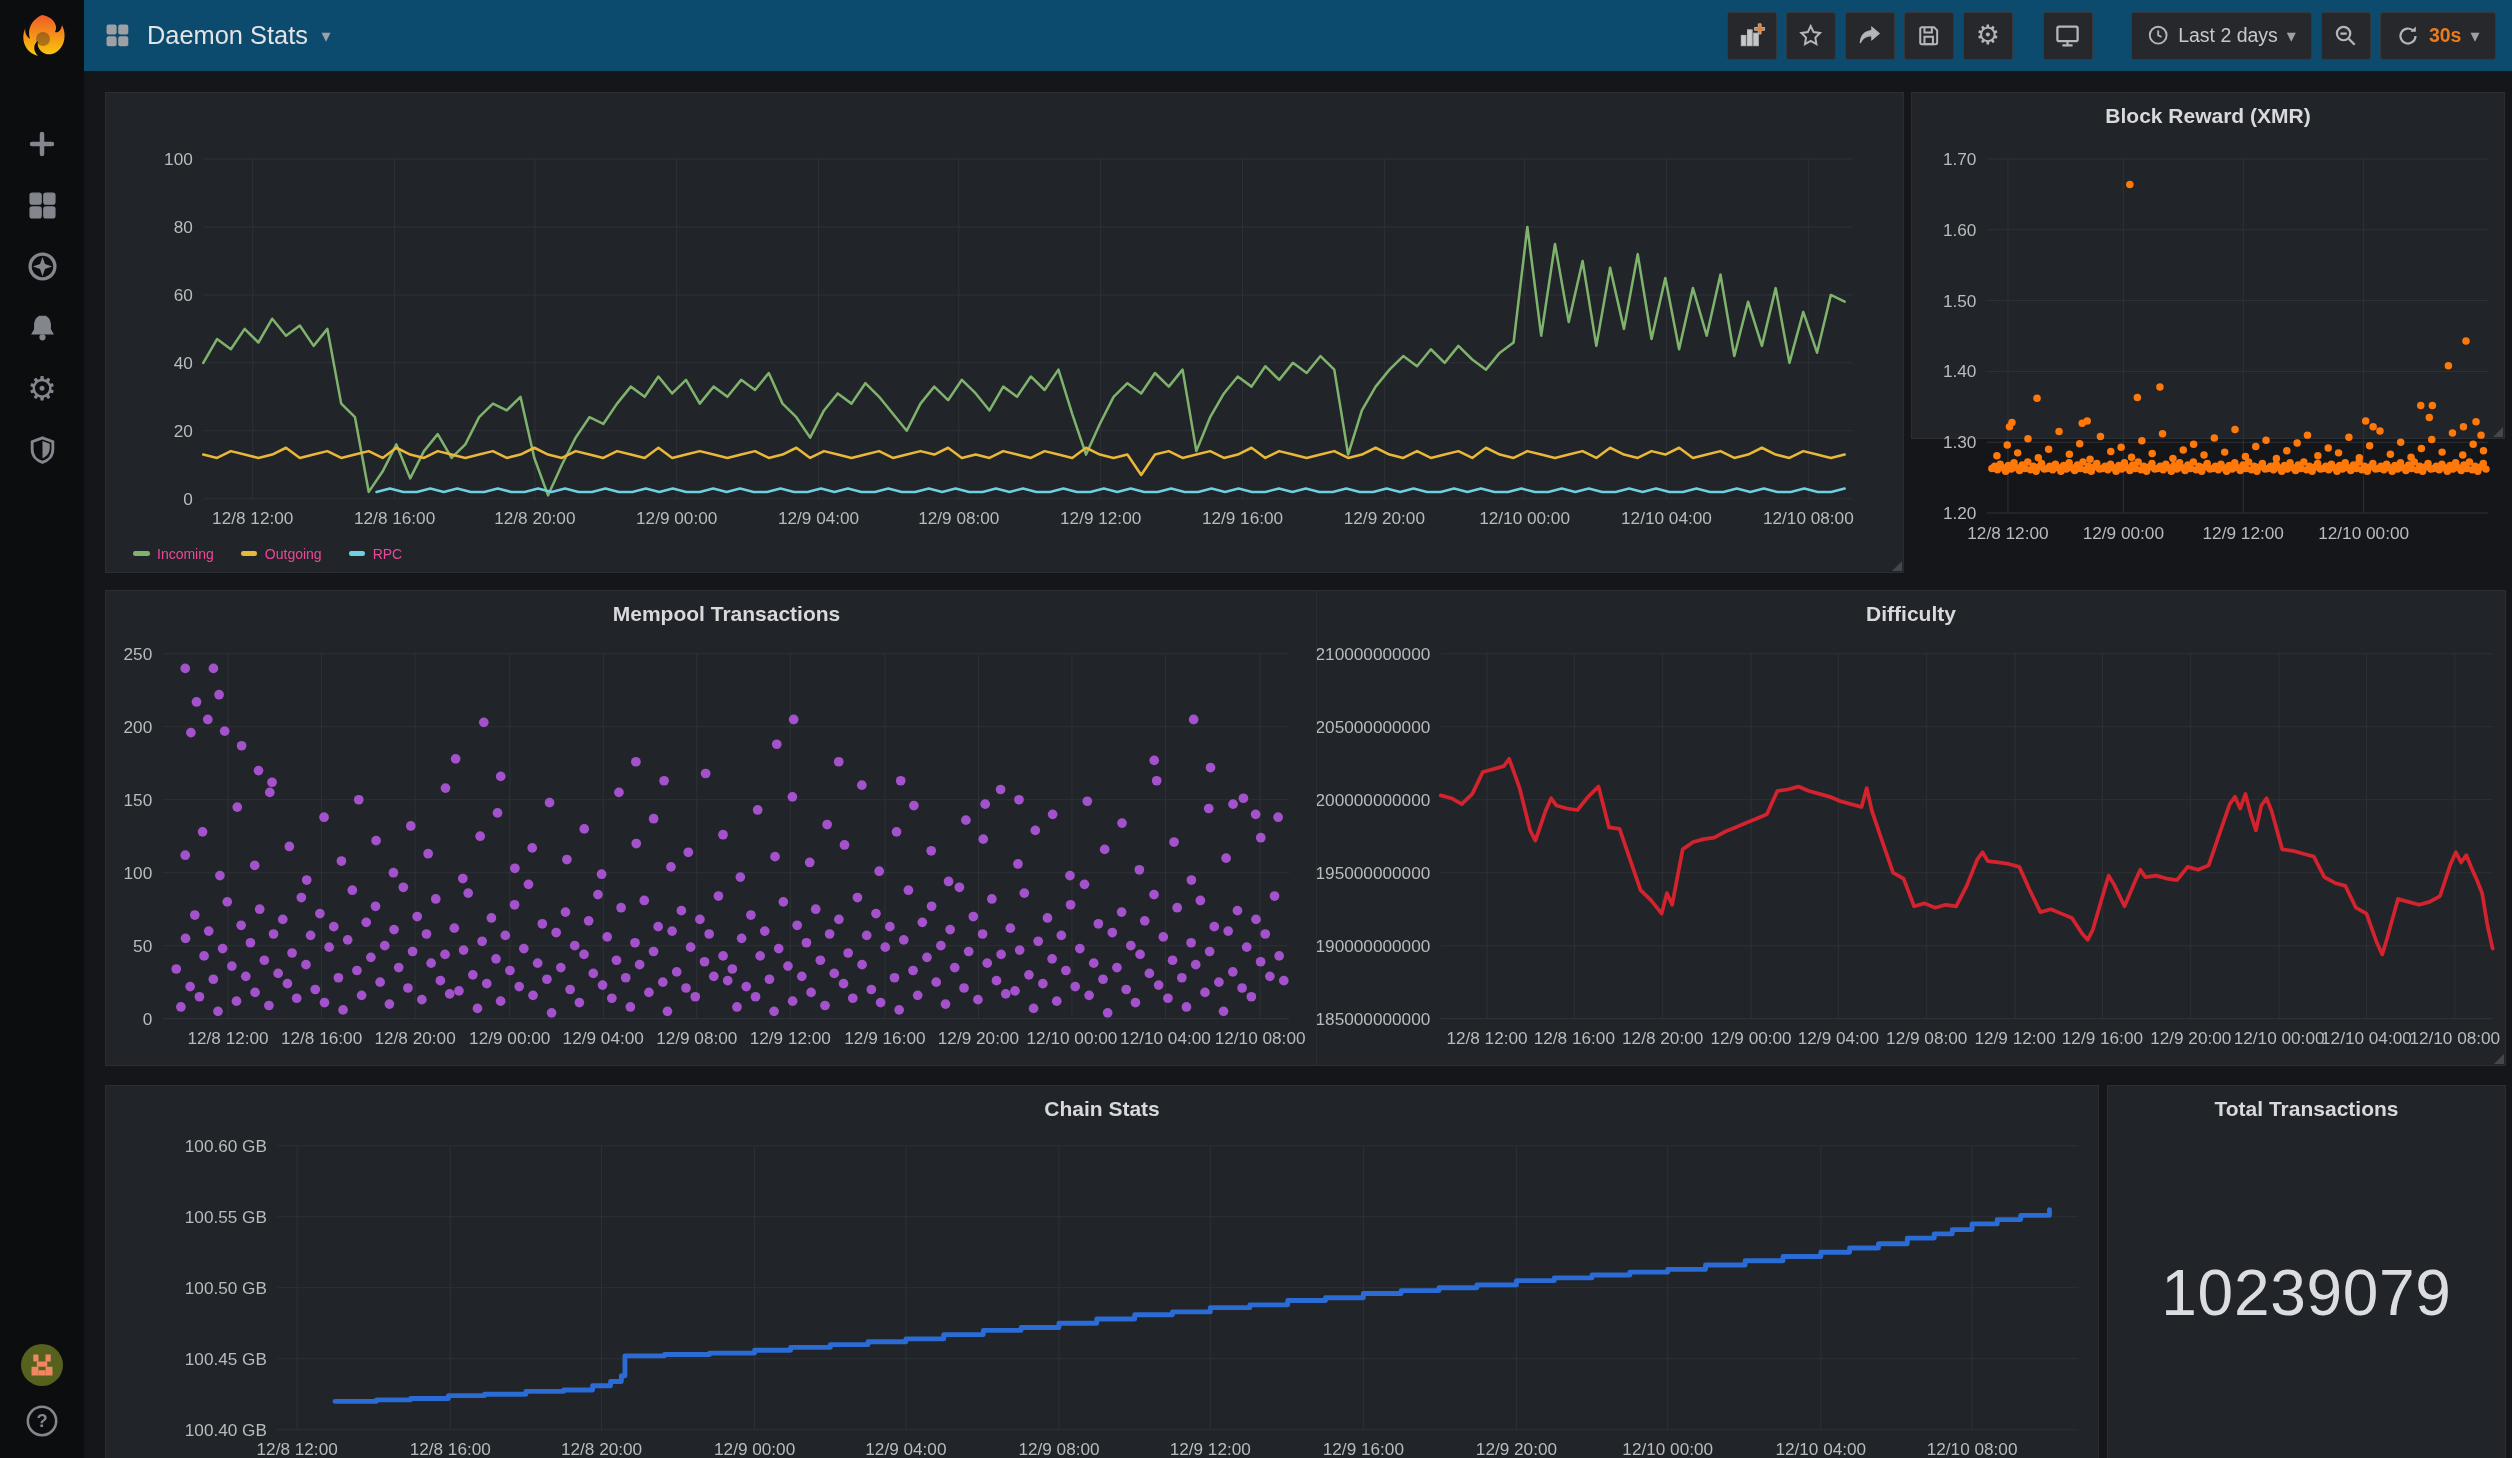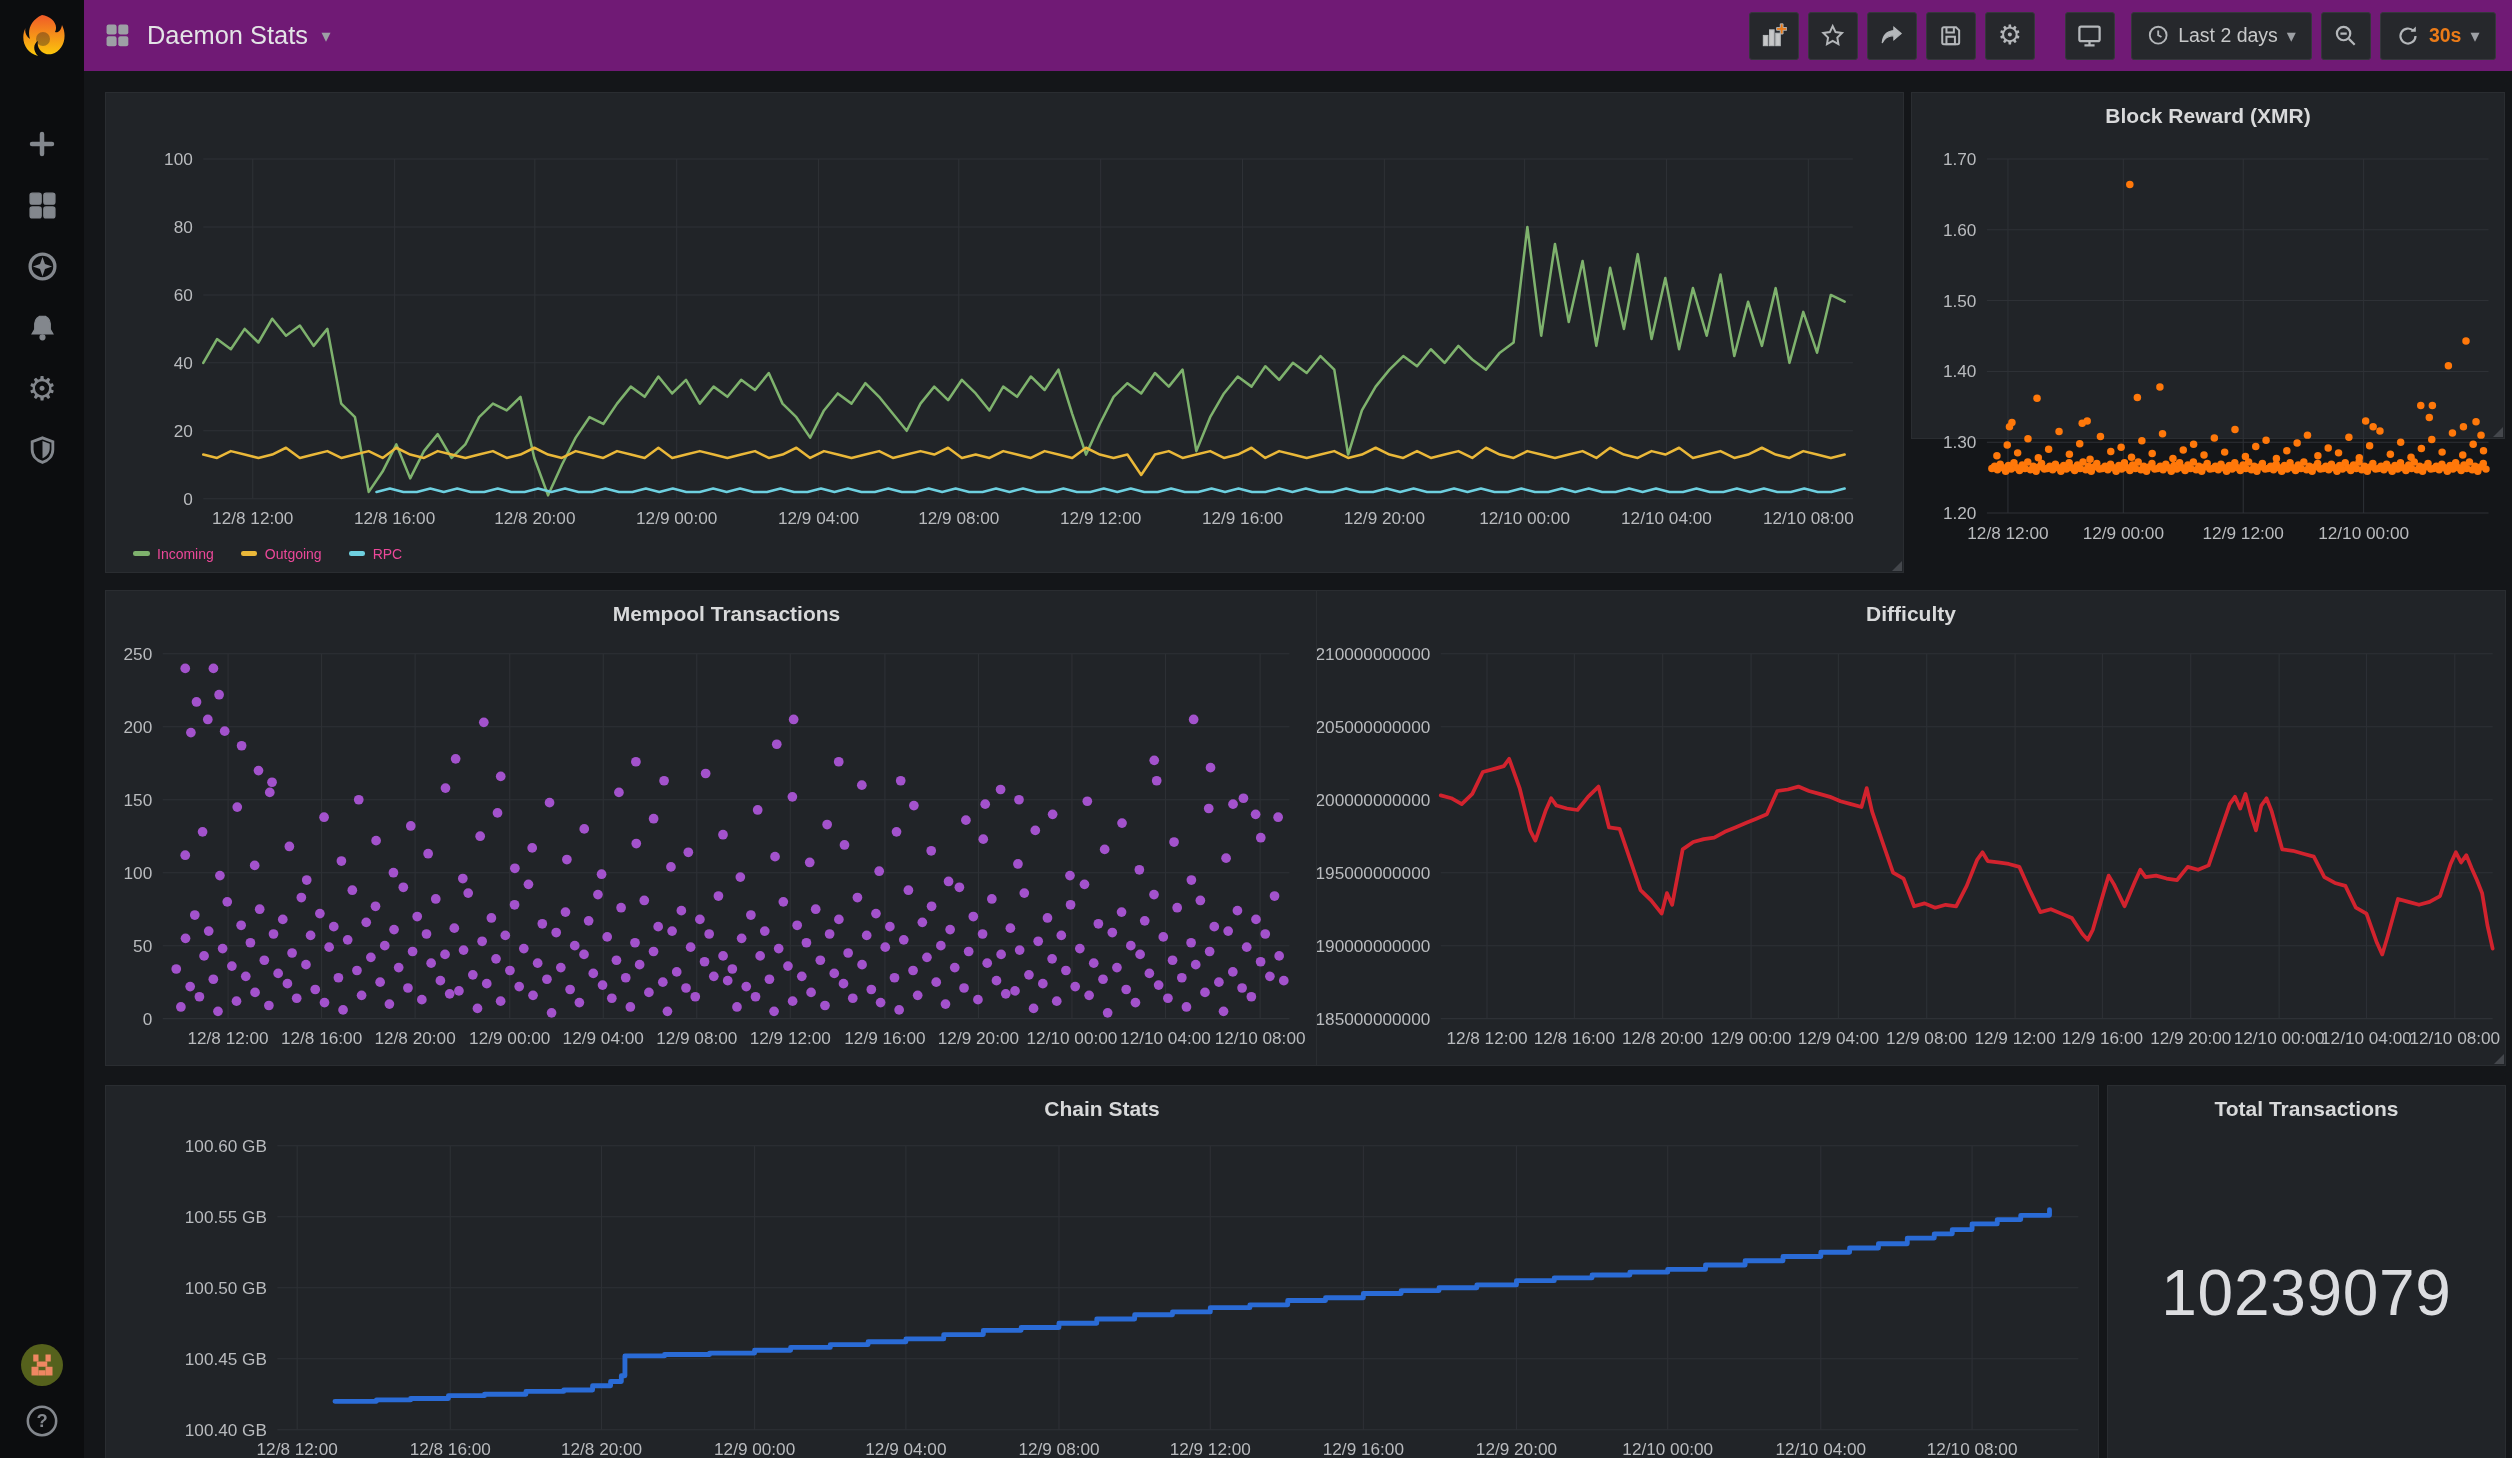--- a/index.html
+++ b/index.html
@@ -7,33 +7,33 @@
   
   .sidebar{position:absolute;left:0;top:0;width:84px;height:1459px;background:#0c0d0f;z-index:5;}
   .logo{width:84px;height:71px;display:flex;align-items:center;justify-content:center;cursor:pointer;}
   .side-icons{position:absolute;top:127px;left:0;width:84px;display:flex;flex-direction:column;align-items:center;gap:27px;}
   .sicon{width:34px;height:34px;display:flex;align-items:center;justify-content:center;color:#83878d;cursor:pointer;}
   .sicon svg{stroke:#83878d;}
   .gearglyph{font-size:33px;color:#83878d;line-height:1;}
   .side-bottom-avatar{position:absolute;top:1344px;left:21px;cursor:pointer;}
   .side-bottom-help{position:absolute;top:1404px;left:25px;cursor:pointer;}
   
-  .navbar{position:absolute;left:84px;top:0;right:0;height:71px;display:flex;padding:0 16.5px;box-sizing:border-box;background:#701a75;}
+  .navbar{position:absolute;left:84px;top:0;right:0;height:71px;display:flex;padding:0 16.5px;box-sizing:border-box;background:#0c4a6e;}
   .nav-left{display:flex;align-items:center;gap:13.5px;}
   .grid-btn{width:33px;height:33px;display:flex;align-items:center;justify-content:center;cursor:pointer;}
   .dash-title{color:#e3e4e6;font-size:25.4px;font-weight:500;cursor:pointer;}
   .caret{color:#9da0a5;font-size:18px;cursor:pointer;}
   .nav-right{margin-left:auto;display:flex;align-items:center;}
   .navbtn{height:46px;min-width:48px;background:#26282c;border:0.7px solid #35373c;border-radius:3px;display:flex;align-items:center;justify-content:center;margin-left:9px;cursor:pointer;color:#b4b7ba;}
   .navbtn svg{stroke:#b4b7ba;}
   .pill{padding:0 15px;gap:9px;}
   .pill .lbl{color:#c7c8c9;font-size:19.5px;font-weight:500;white-space:nowrap;}
   .refresh-val{color:#eb7b18;font-size:19.5px;font-weight:700;}
   .gap-l{margin-left:30px;}
-  .gap-xl{margin-left:16px;}
+  .gap-xl{margin-left:38px;}
   
   .panel{position:absolute;background:#212428;border:0.7px solid #2a2d31;box-sizing:border-box;}
   .ptitle{position:absolute;top:10.5px;left:0;right:0;text-align:center;color:#d8d9da;font-size:21px;font-weight:600;margin:0;cursor:pointer;z-index:2;}
   .chart{position:absolute;inset:0;}
   .chart svg{position:absolute;left:0;top:0;}
   svg text{font-family:"Liberation Sans",sans-serif;}
   .legend{position:absolute;left:27px;bottom:10.5px;display:flex;gap:27px;align-items:center;z-index:2;}
   .litem{display:flex;align-items:center;gap:7.5px;cursor:pointer;}
   .sw{width:16.5px;height:5.2px;border-radius:2.2px;display:inline-block;}
   .llabel{color:#ec4899;font-size:14px;}

